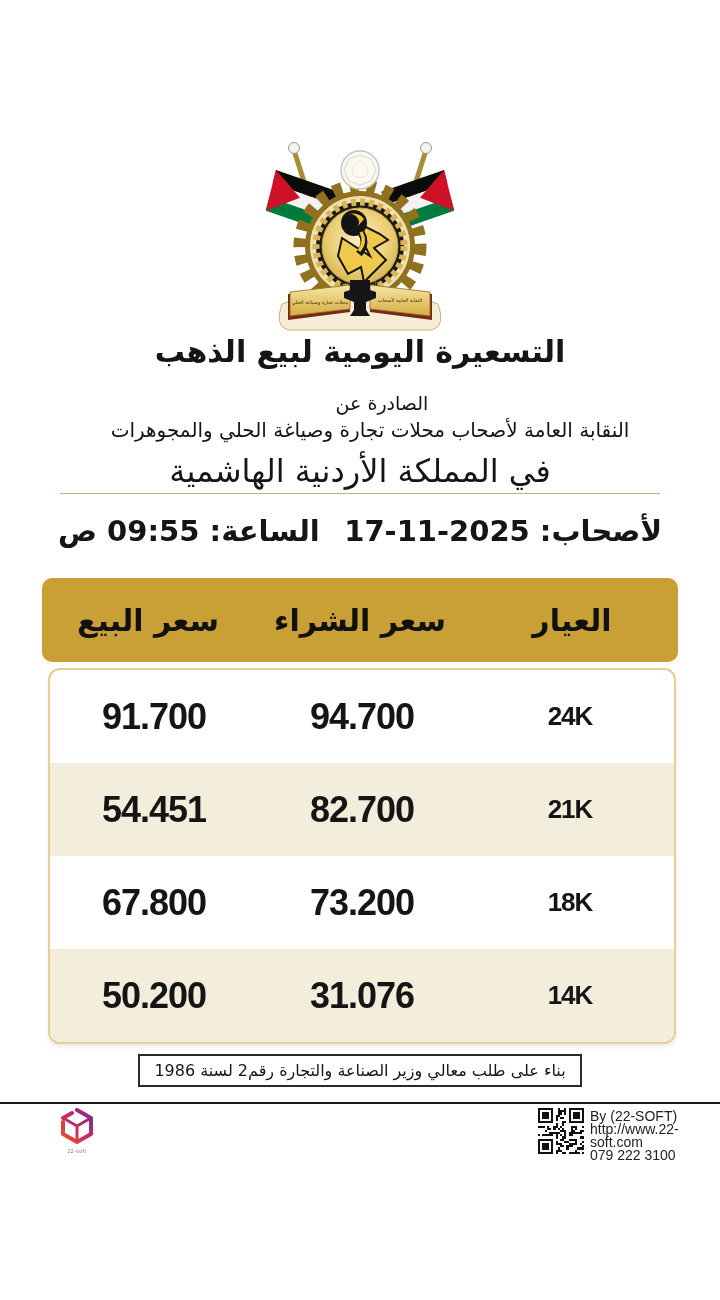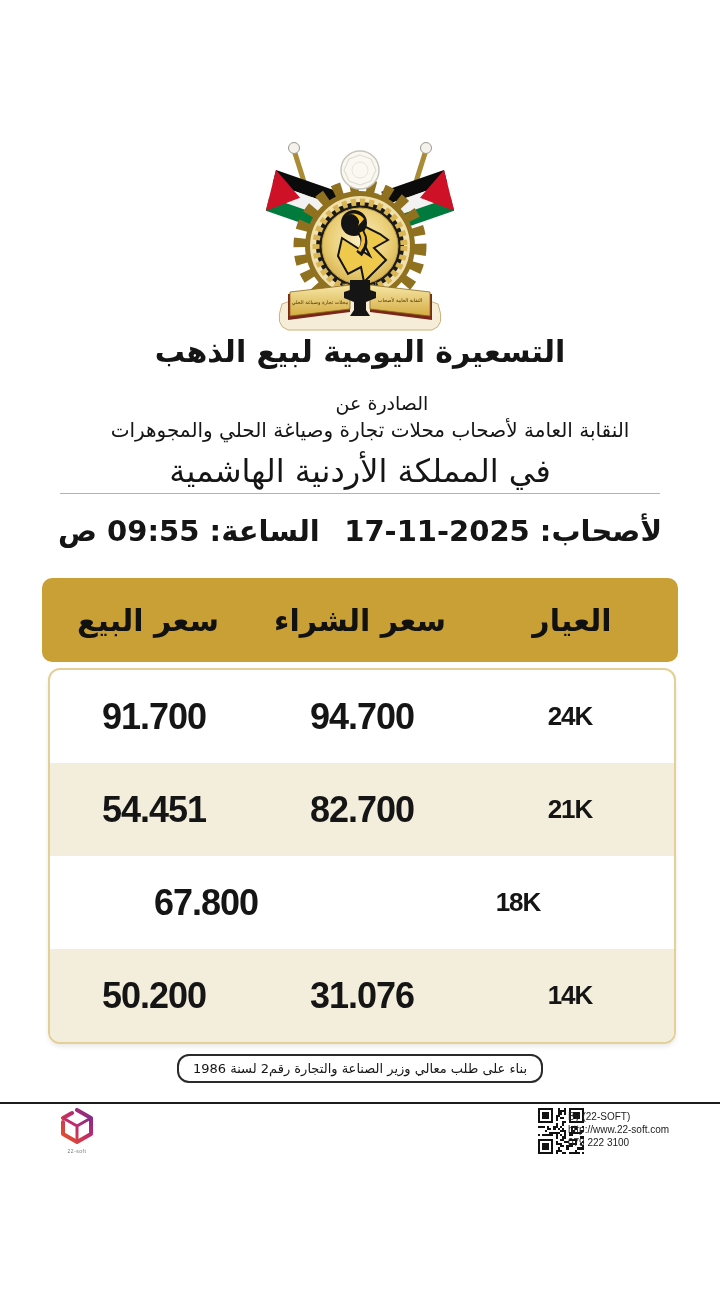--- a/index.html
+++ b/index.html
@@ -36,27 +36,27 @@
     background:#fff;box-shadow:0 3px 4px rgba(0,0,0,0.08);}
   .t-row{height:93px;direction:rtl;display:flex;align-items:center;
     font-weight:bold;font-size:36px;letter-spacing:-1px;
     font-family:"Liberation Sans","DejaVu Sans",sans-serif;}
   .t-row:nth-child(even){background:#F3EEDC;}
   .t-row .cell{flex:1;text-align:center;}
   .t-row .karat{font-size:26px;}
   
   .note-wrap{position:absolute;top:1054px;left:0;right:0;text-align:center;}
   .note{display:inline-block;direction:rtl;border:2px solid #2a2a2a;
-    border-radius:12px;padding:5px 14px;font-size:13px;background:#fff;text-align:center;}
+    border-radius:0;padding:5px 14px;font-size:16px;background:#fff;text-align:center;}
   .black-line{position:absolute;top:1102px;left:0;width:720px;height:2px;
     background:#1c1c1c;}
   
   .qr{position:absolute;left:538px;top:1108px;width:46px;height:46px;}
-  .brand-text{position:absolute;left:568px;top:1110px;
-    font-family:"Liberation Sans",sans-serif;font-size:10px;line-height:13px;
+  .brand-text{position:absolute;left:590px;top:1110px;
+    font-family:"Liberation Sans",sans-serif;font-size:14px;line-height:13px;
     color:#222;}
   .cube-logo{position:absolute;left:56px;top:1108px;width:42px;height:46px;
     text-align:center;}
   .cube-caption{font-family:"Liberation Sans",sans-serif;font-size:5px;
     color:#777;letter-spacing:0.5px;}
 </style>
 </head>
 <body>
 
 <div class="page">
@@ -165,20 +165,21 @@
       <div class="cell">94.700</div>
       <div class="cell">91.700</div>
     </div>
     <div class="t-row">
       <div class="cell karat">21K</div>
       <div class="cell">82.700</div>
       <div class="cell">54.451</div>
     </div>
     <div class="t-row">
       <div class="cell karat">18K</div>
+      <div class="cell">73.200</div>
       <div class="cell">67.800</div>
     </div>
     <div class="t-row">
       <div class="cell karat">14K</div>
       <div class="cell">31.076</div>
       <div class="cell">50.200</div>
     </div>
   </div>
 
   <div class="note-wrap">

